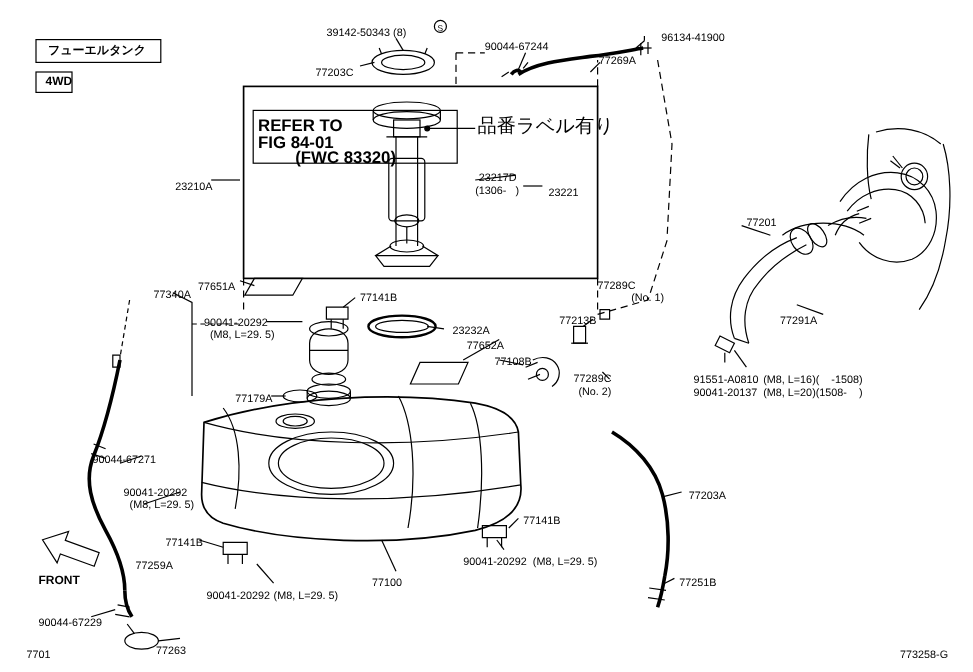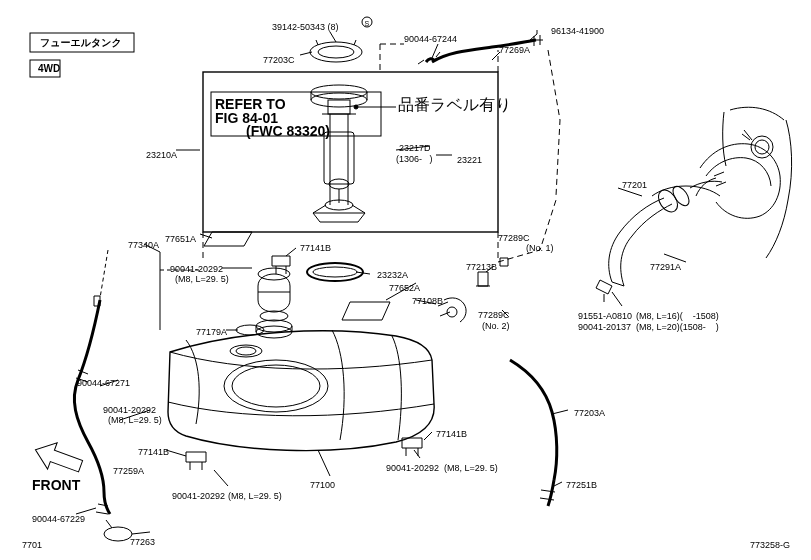--- a/index.html
+++ b/index.html
@@ -193,21 +193,21 @@
   </svg>
 
   <div class="lbl jp b" style="left:40px;top:38px;font-size:10px;">フューエルタンク</div>
   <div class="lbl b" style="left:38px;top:64px;font-size:10px;">4WD</div>
 
   <div class="lbl mono b" style="left:215px;top:99px;">REFER TO</div>
   <div class="lbl mono b" style="left:215px;top:113px;">FIG 84-01</div>
   <div class="lbl mono b" style="left:213px;top:126px;padding-left:33px;">(FWC 83320)</div>
   <div class="lbl jp" style="left:398px;top:100px;font-size:16px;">品番ラベル有り</div>
 
-  <div class="lbl b" style="left:32px;top:480px;font-size:14px;">FRONT</div>
+  <div class="lbl b" style="left:32px;top:480px;font-size:10px;">FRONT</div>
   <div class="lbl" style="left:750px;top:540px;">773258-G</div>
   <div class="lbl" style="left:22px;top:540px;">7701</div>
 
   <div class="lbl" style="left:272px;top:22px;">39142-50343 (8)</div>
   <div class="lbl" style="left:404px;top:34px;">90044-67244</div>
   <div class="lbl" style="left:508px;top:26px;padding-left:43px;">96134-41900</div>
   <div class="lbl" style="left:263px;top:55px;">77203C</div>
   <div class="lbl" style="left:499px;top:45px;">77269A</div>
   <div class="lbl" style="left:782px;top:123px;margin-left:44px;">77310A</div>
   <div class="lbl" style="left:146px;top:150px;">23210A</div>

